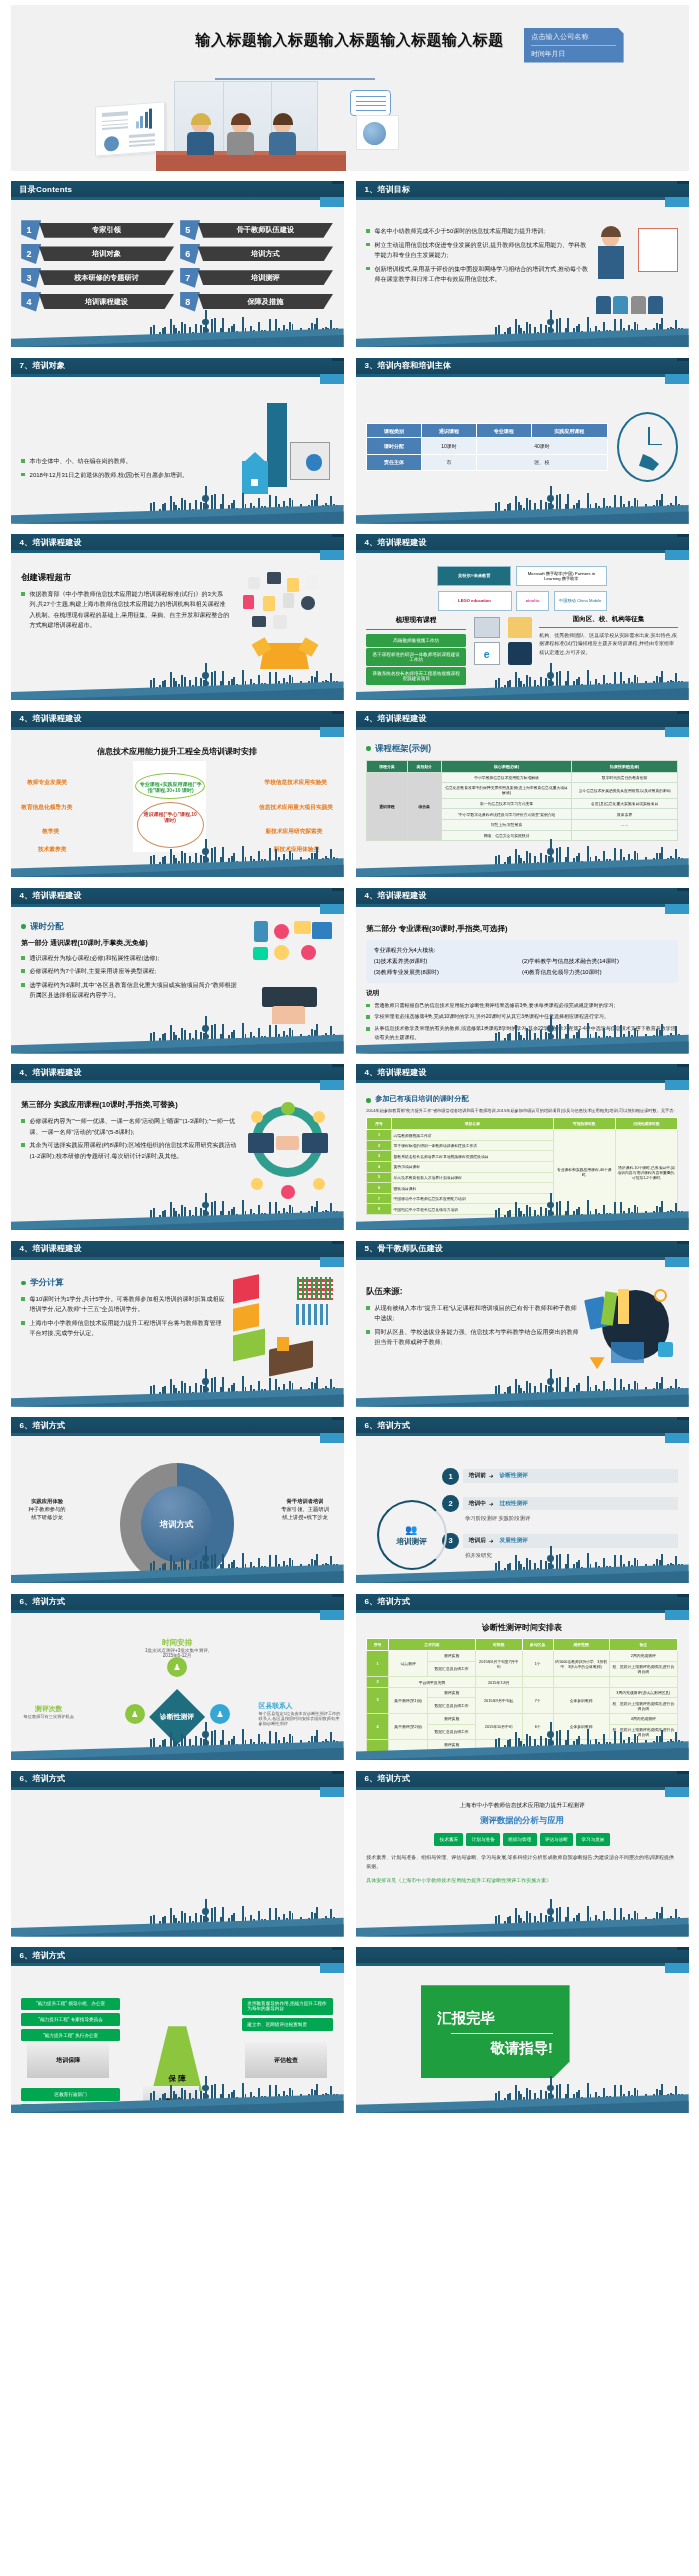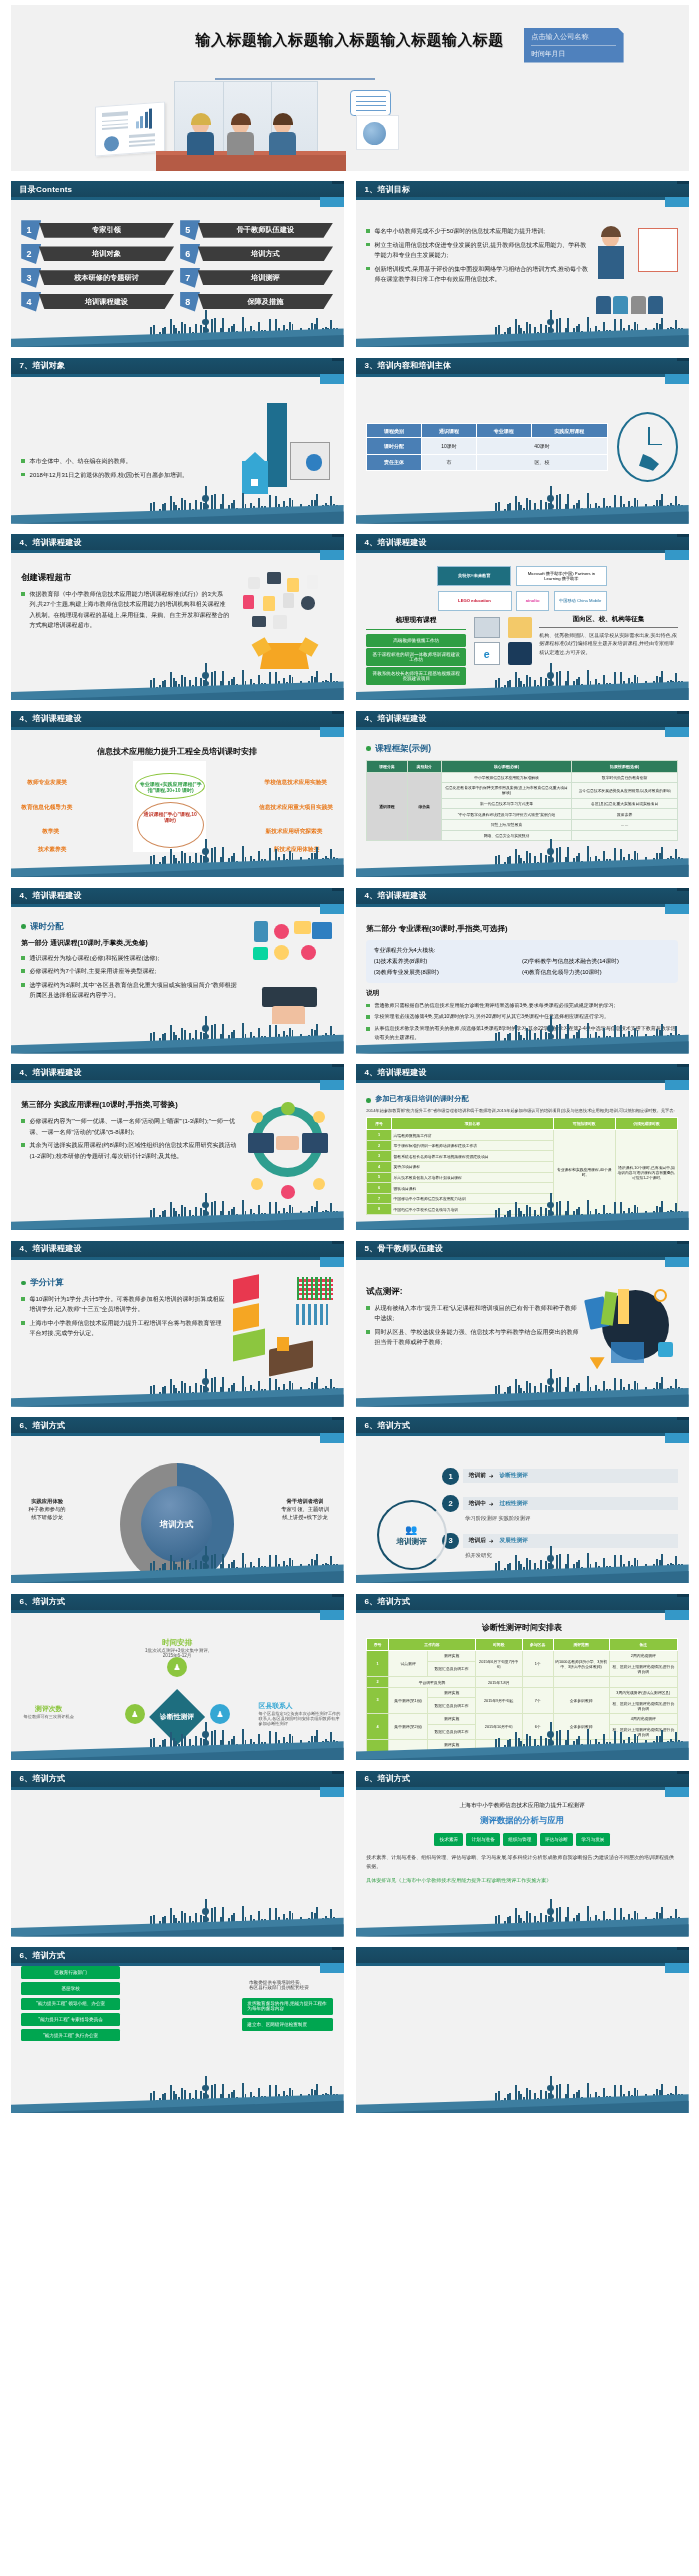--- a/index.html
+++ b/index.html
@@ -1670,21 +1670,21 @@
         <div class="sky-wave2"></div>
       </div>
     </div>
 
     <div class="slide">
       <div class="slide-header">5、骨干教师队伍建设</div>
       <div class="hdr-line"></div>
       <div class="hdr-tab"></div>
       <div class="body-area" style="padding-top:18px;display:flex;gap:6px">
         <div style="flex:1">
-          <div class="sub-head">试点测评:</div>
+          <div class="sub-head">队伍来源:</div>
           <ul class="bullets">
             <li>从现有被纳入本市"提升工程"认定课程和培训项目的已有骨干教师和种子教师中选拔;</li>
             <li>同时从区县、学校选拔业务能力强、信息技术与学科教学结合应用突出的教师担当骨干教师或种子教师;</li>
           </ul>
         </div>
         <div style="width:93px;position:relative">
           <div style="position:absolute;left:16.7px;top:4.6px;width:67px;height:70px;border-radius:50%;background:#1a2b3c"></div>
           <div style="position:absolute;left:1.5px;top:12px;width:20px;height:30px;background:#2f7fc1;transform:rotate(-12deg);border-radius:1.5px"></div>
           <div style="position:absolute;left:18px;top:6px;width:12px;height:33px;background:#8cc63f;transform:rotate(8deg)"></div>
           <div style="position:absolute;left:33px;top:3px;width:10.6px;height:35px;background:#ffd166"></div>
@@ -2453,20 +2453,26 @@
       <div class="body-area" style="padding-top:6px;position:relative">
         <div style="position:absolute;left:10.6px;top:6px;width:99px">
           <div class="chip greenlt" style="display:block;text-align:center;margin-bottom:3px">"能力提升工程" 领导小组、办公室</div>
           <div class="chip greenlt" style="display:block;text-align:center;margin-bottom:3px">"能力提升工程" 专家指导委员会</div>
           <div class="chip greenlt" style="display:block;text-align:center">"能力提升工程" 执行办公室</div>
         </div>
         <div style="position:absolute;right:10.6px;top:6px;width:91px">
           <div class="chip greenlt" style="display:block;text-align:left;margin-bottom:3px">发挥教育督导的作用,把能力提升工程作为每年的督导内容</div>
           <div class="chip greenlt" style="display:block;text-align:left">建立市、区两级评估检查制度</div>
         </div>
+        <div class="pyramid">
+          <div class="py-shape">保 障</div>
+          <div class="arrow-box" style="left:6px;top:46px">培训保障</div>
+          <div class="arrow-box" style="right:6px;top:46px">评估检查</div>
+          <div class="arrow-box" style="left:122px;top:90px;width:56px;height:30px">经费保障</div>
+        </div>
         <div style="position:absolute;left:10.6px;bottom:0;width:99px">
           <div class="chip greenlt" style="display:block;text-align:center;margin-bottom:3px">区教育行政部门</div>
           <div class="chip greenlt" style="display:block;text-align:center">基层学校</div>
         </div>
         <div style="position:absolute;right:10.6px;bottom:6px;width:84px;font-size:4.6px;color:#333;white-space:pre-line">市教委提供专项培训经费,
 各区县行政部门提供配套经费</div>
       </div>
       <div class="skyline">
         <div class="sky-bars">
             <span style="height:13px"></span>
@@ -2543,20 +2549,25 @@
         <div class="tower"></div>
         <div class="sky-wave"></div>
         <div class="sky-wave2"></div>
       </div>
     </div>
 
     <div class="slide">
       <div class="slide-header"></div>
       <div class="hdr-line"></div>
       <div class="hdr-tab"></div>
+      <div class="finale">
+        <div class="f1">汇报完毕</div>
+        <div class="fr"></div>
+        <div class="f2">敬请指导!</div>
+      </div>
       <div class="skyline">
         <div class="sky-bars">
             <span style="height:13px"></span>
             <span style="height:14.4px"></span>
             <span style="height:5.3px"></span>
             <span style="height:7.6px"></span>
             <span style="height:12px"></span>
             <span style="height:13px"></span>
             <span style="height:4.6px"></span>
             <span style="height:20.5px"></span>

